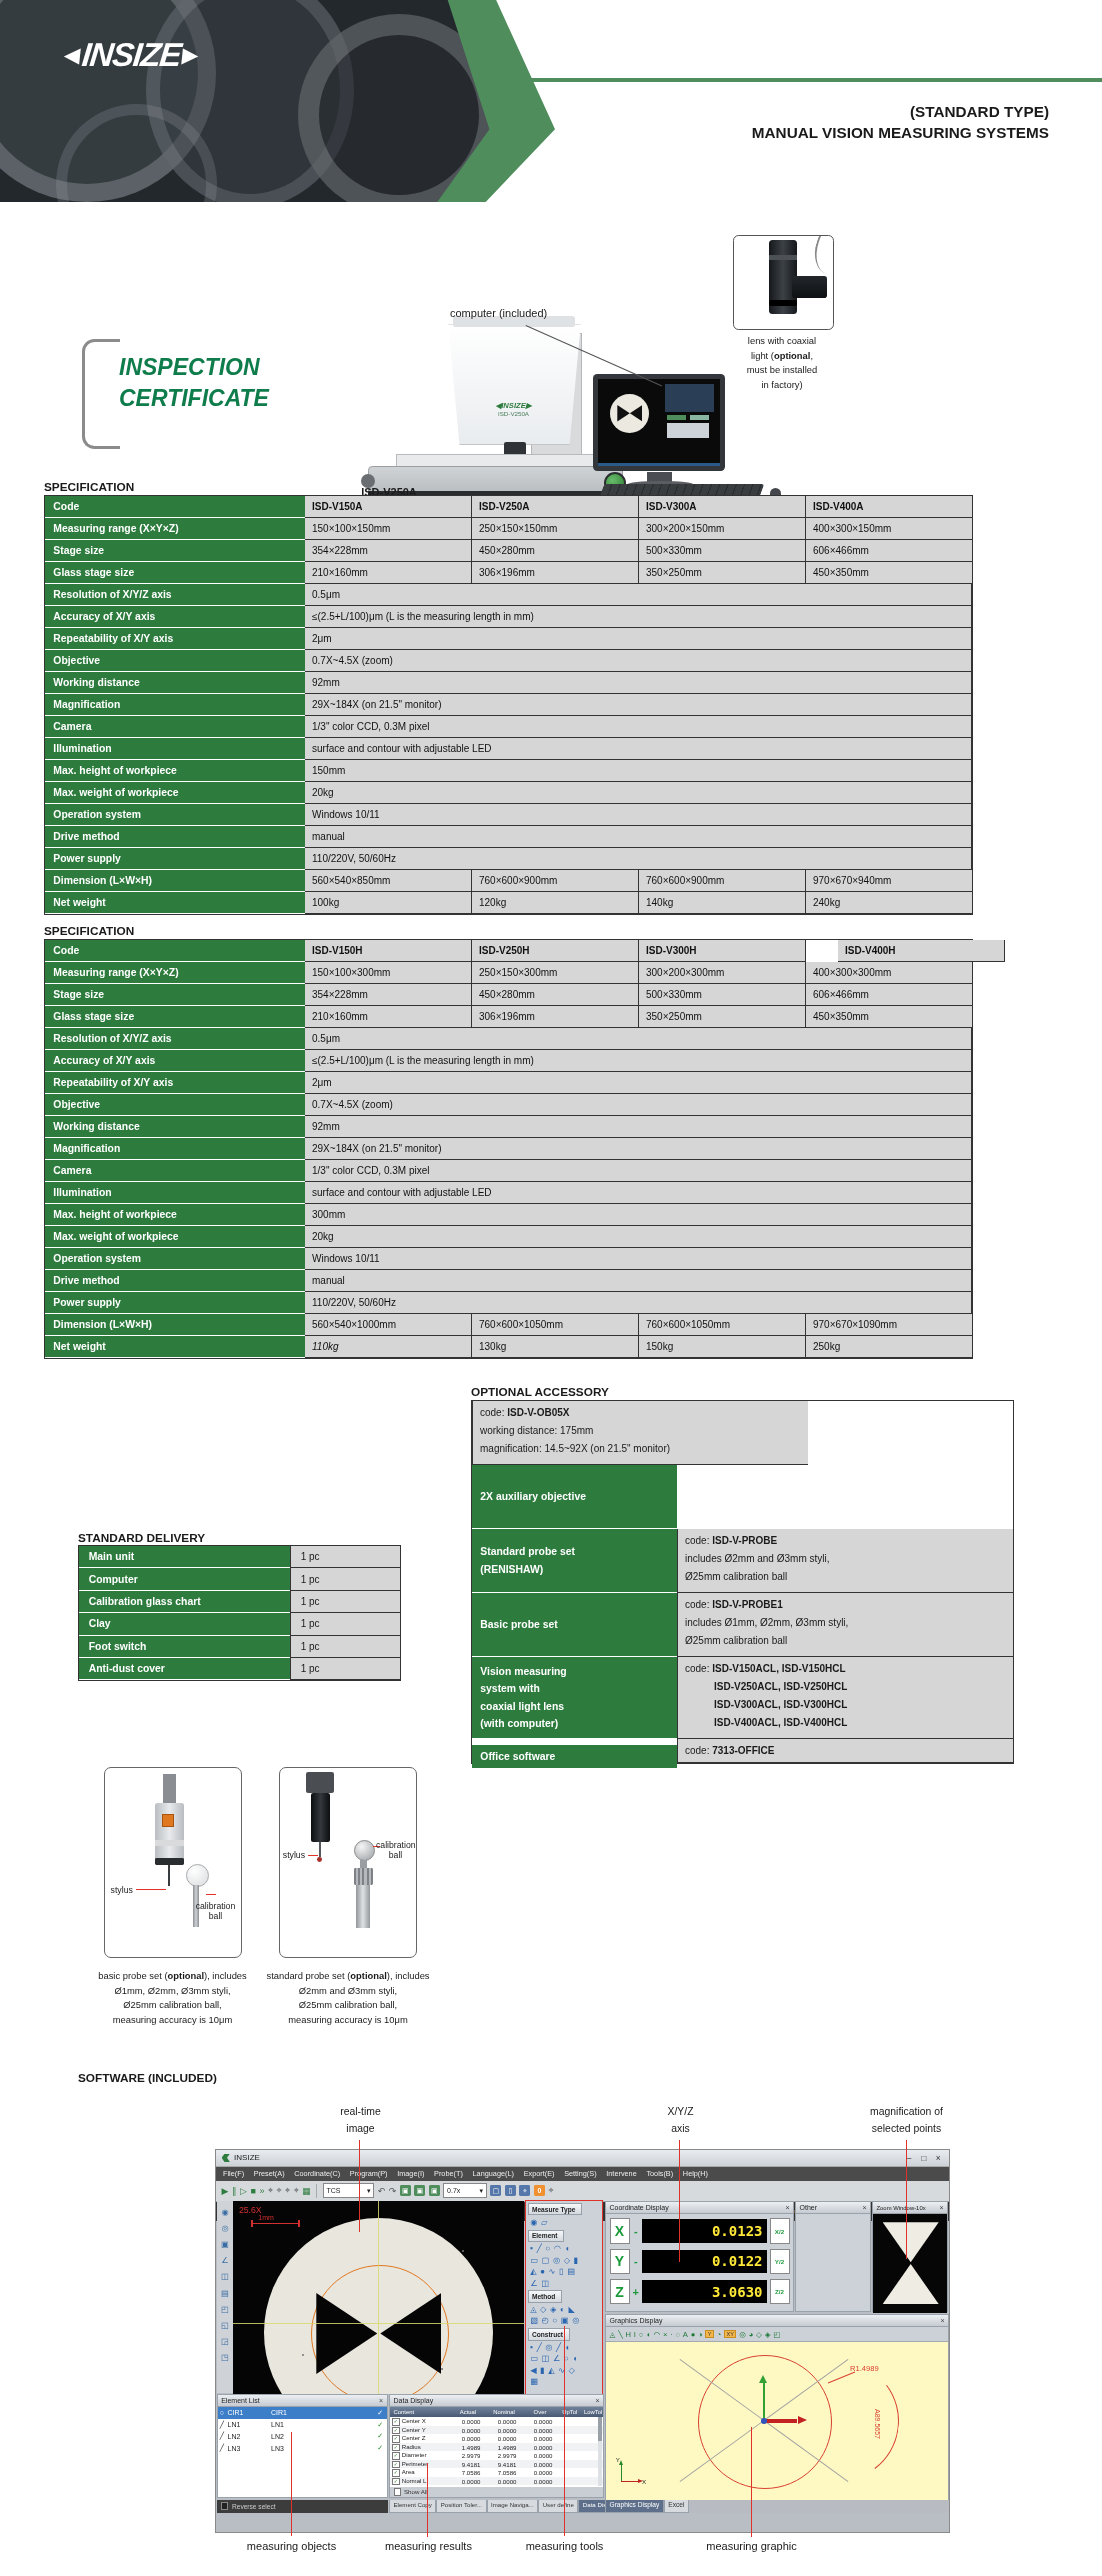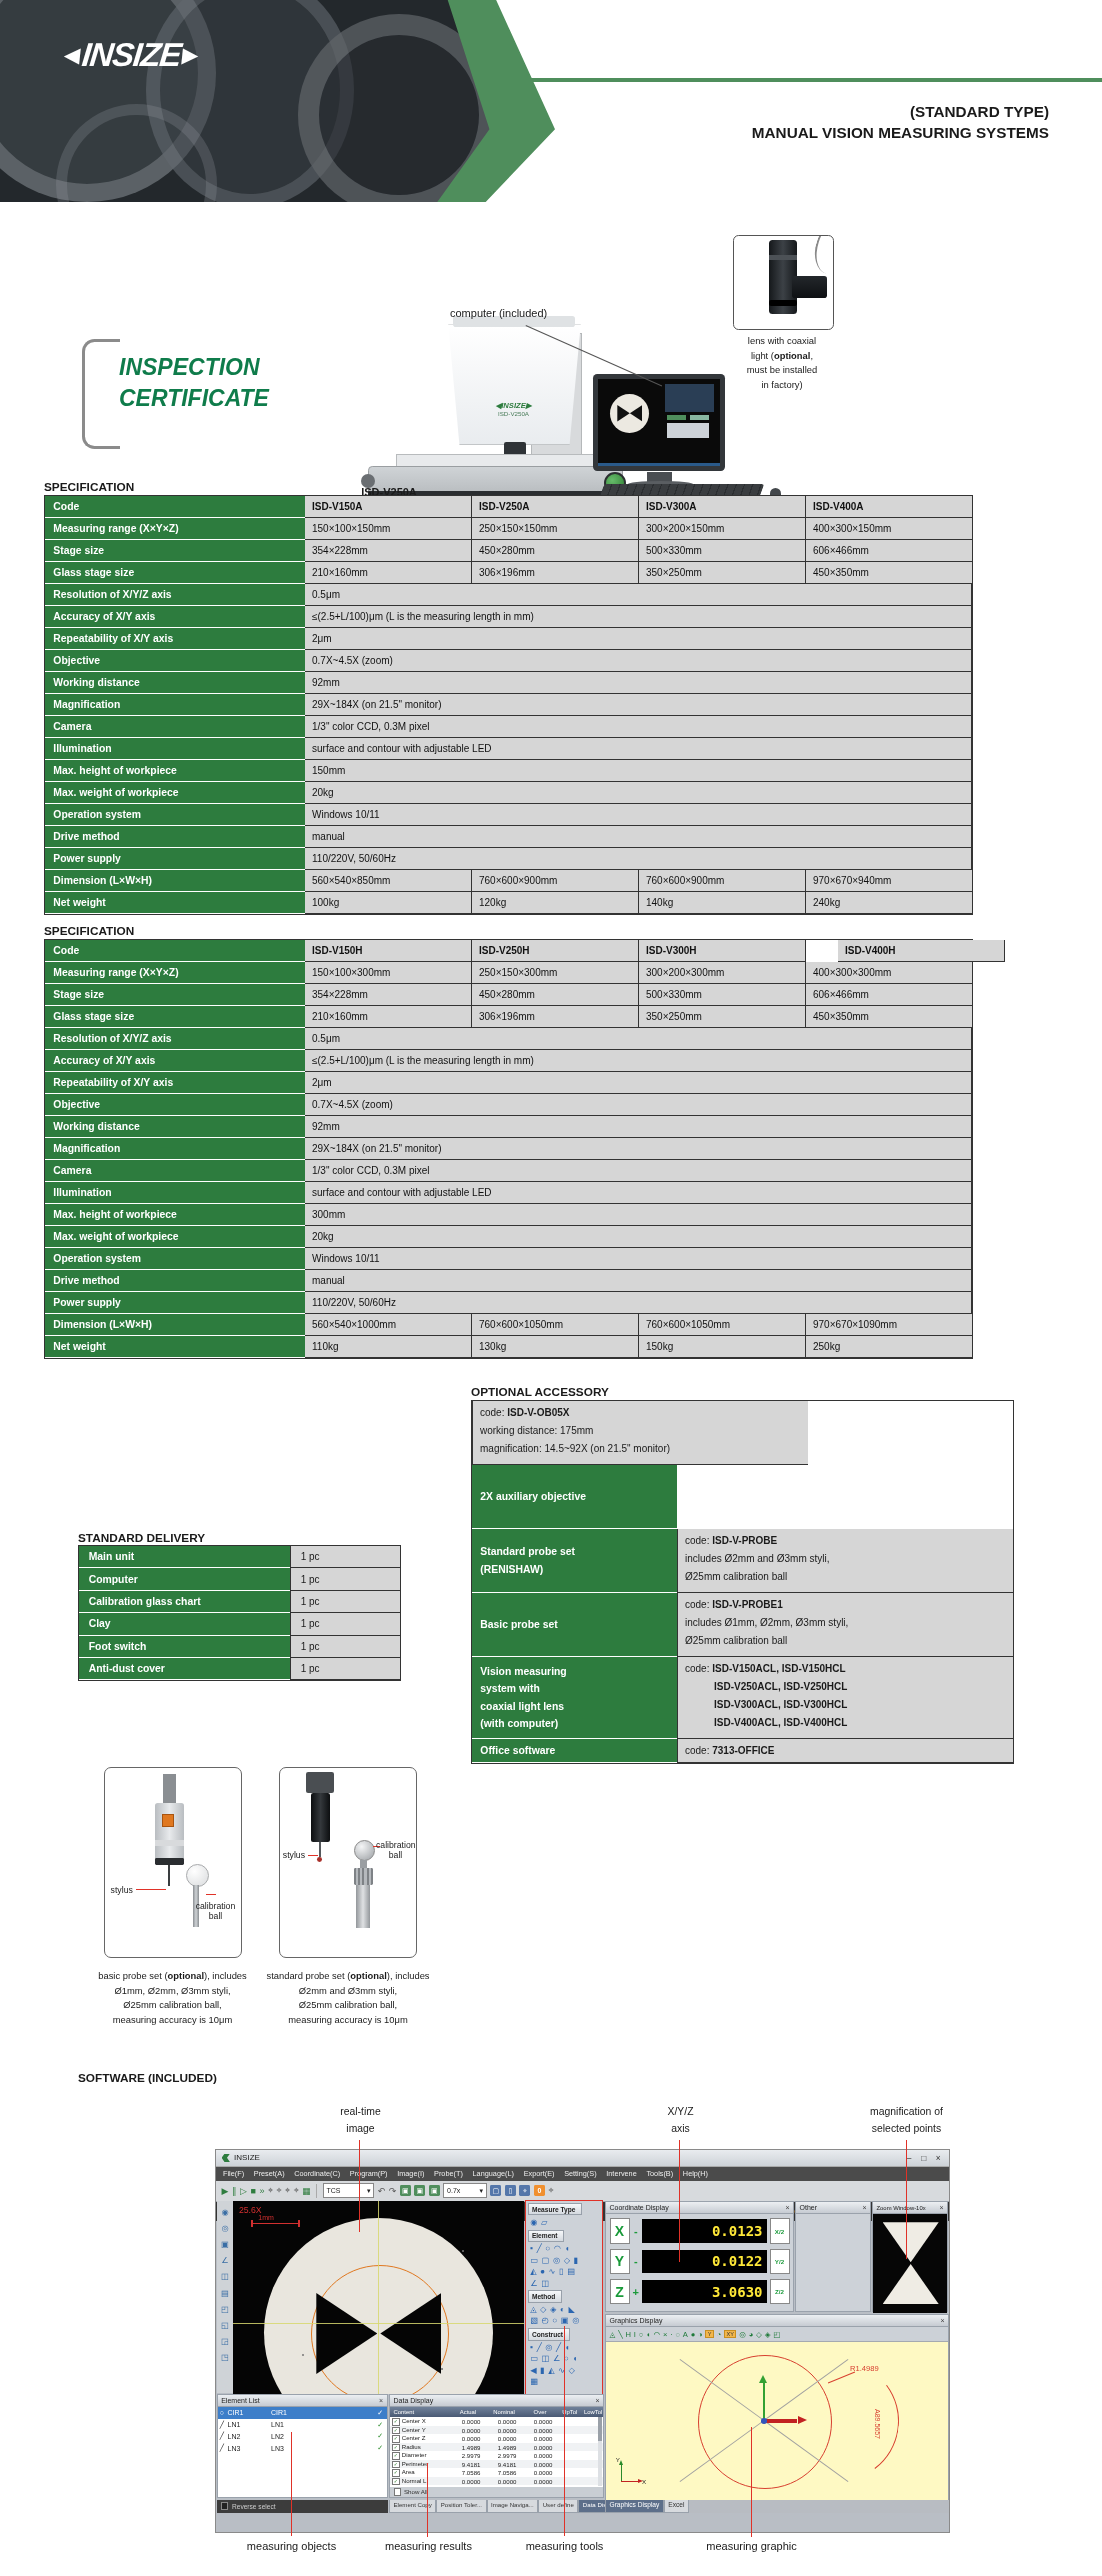--- a/index.html
+++ b/index.html
@@ -436,21 +436,21 @@
       </div>
       <div class="srow">
         <div class="slabel">Dimension (L×W×H)</div>
         <div class="scell" style="width: 167px;">560×540×1000mm</div>
         <div class="scell" style="width: 167px;">760×600×1050mm</div>
         <div class="scell" style="width: 167px;">760×600×1050mm</div>
         <div class="scell" style="width: 167px;">970×670×1090mm</div>
       </div>
       <div class="srow">
         <div class="slabel">Net weight</div>
-        <div class="scell" style="width: 167px;">110kg</div>
+        <div class="scell" style="width: 167px; font-style: italic;">110kg</div>
         <div class="scell" style="width: 167px;">130kg</div>
         <div class="scell" style="width: 167px;">150kg</div>
         <div class="scell" style="width: 167px;">250kg</div>
       </div>
     </div>
 
   <div class="abs section-heading" style="left:471px;top:1385px">OPTIONAL ACCESSORY</div>
   <div class="abs acc-table" id="accessory" style="left:471px;top:1400px">
       <div class="acc-row" style="height: 64px;">
         <div class="acc-cell" style="height: 64px;">
@@ -493,21 +493,21 @@
           <div>(with computer)</div>
         </div>
         <div class="acc-cell" style="height: 82px;">
           <div><span>code: </span><span class="b">ISD-V150ACL, ISD-V150HCL</span></div>
           <div style="padding-left: 29px;"><span class="b">ISD-V250ACL, ISD-V250HCL</span></div>
           <div style="padding-left: 29px;"><span class="b">ISD-V300ACL, ISD-V300HCL</span></div>
           <div style="padding-left: 29px;"><span class="b">ISD-V400ACL, ISD-V400HCL</span></div>
         </div>
       </div>
       <div class="acc-row" style="height: 23.6px;">
-        <div class="acc-label" style="height: 23.6px;">
+        <div class="acc-label" style="height: 23.6px; margin-top: 6px;">
           <div>Office software</div>
         </div>
         <div class="acc-cell" style="height: 23.6px;">
           <div><span>code: </span><span class="b">7313-OFFICE</span></div>
         </div>
       </div>
     </div>
 
   <div class="abs section-heading" style="left:78px;top:1531px">STANDARD DELIVERY</div>
   <div class="abs del-table" id="delivery" style="left:78px;top:1545px">

